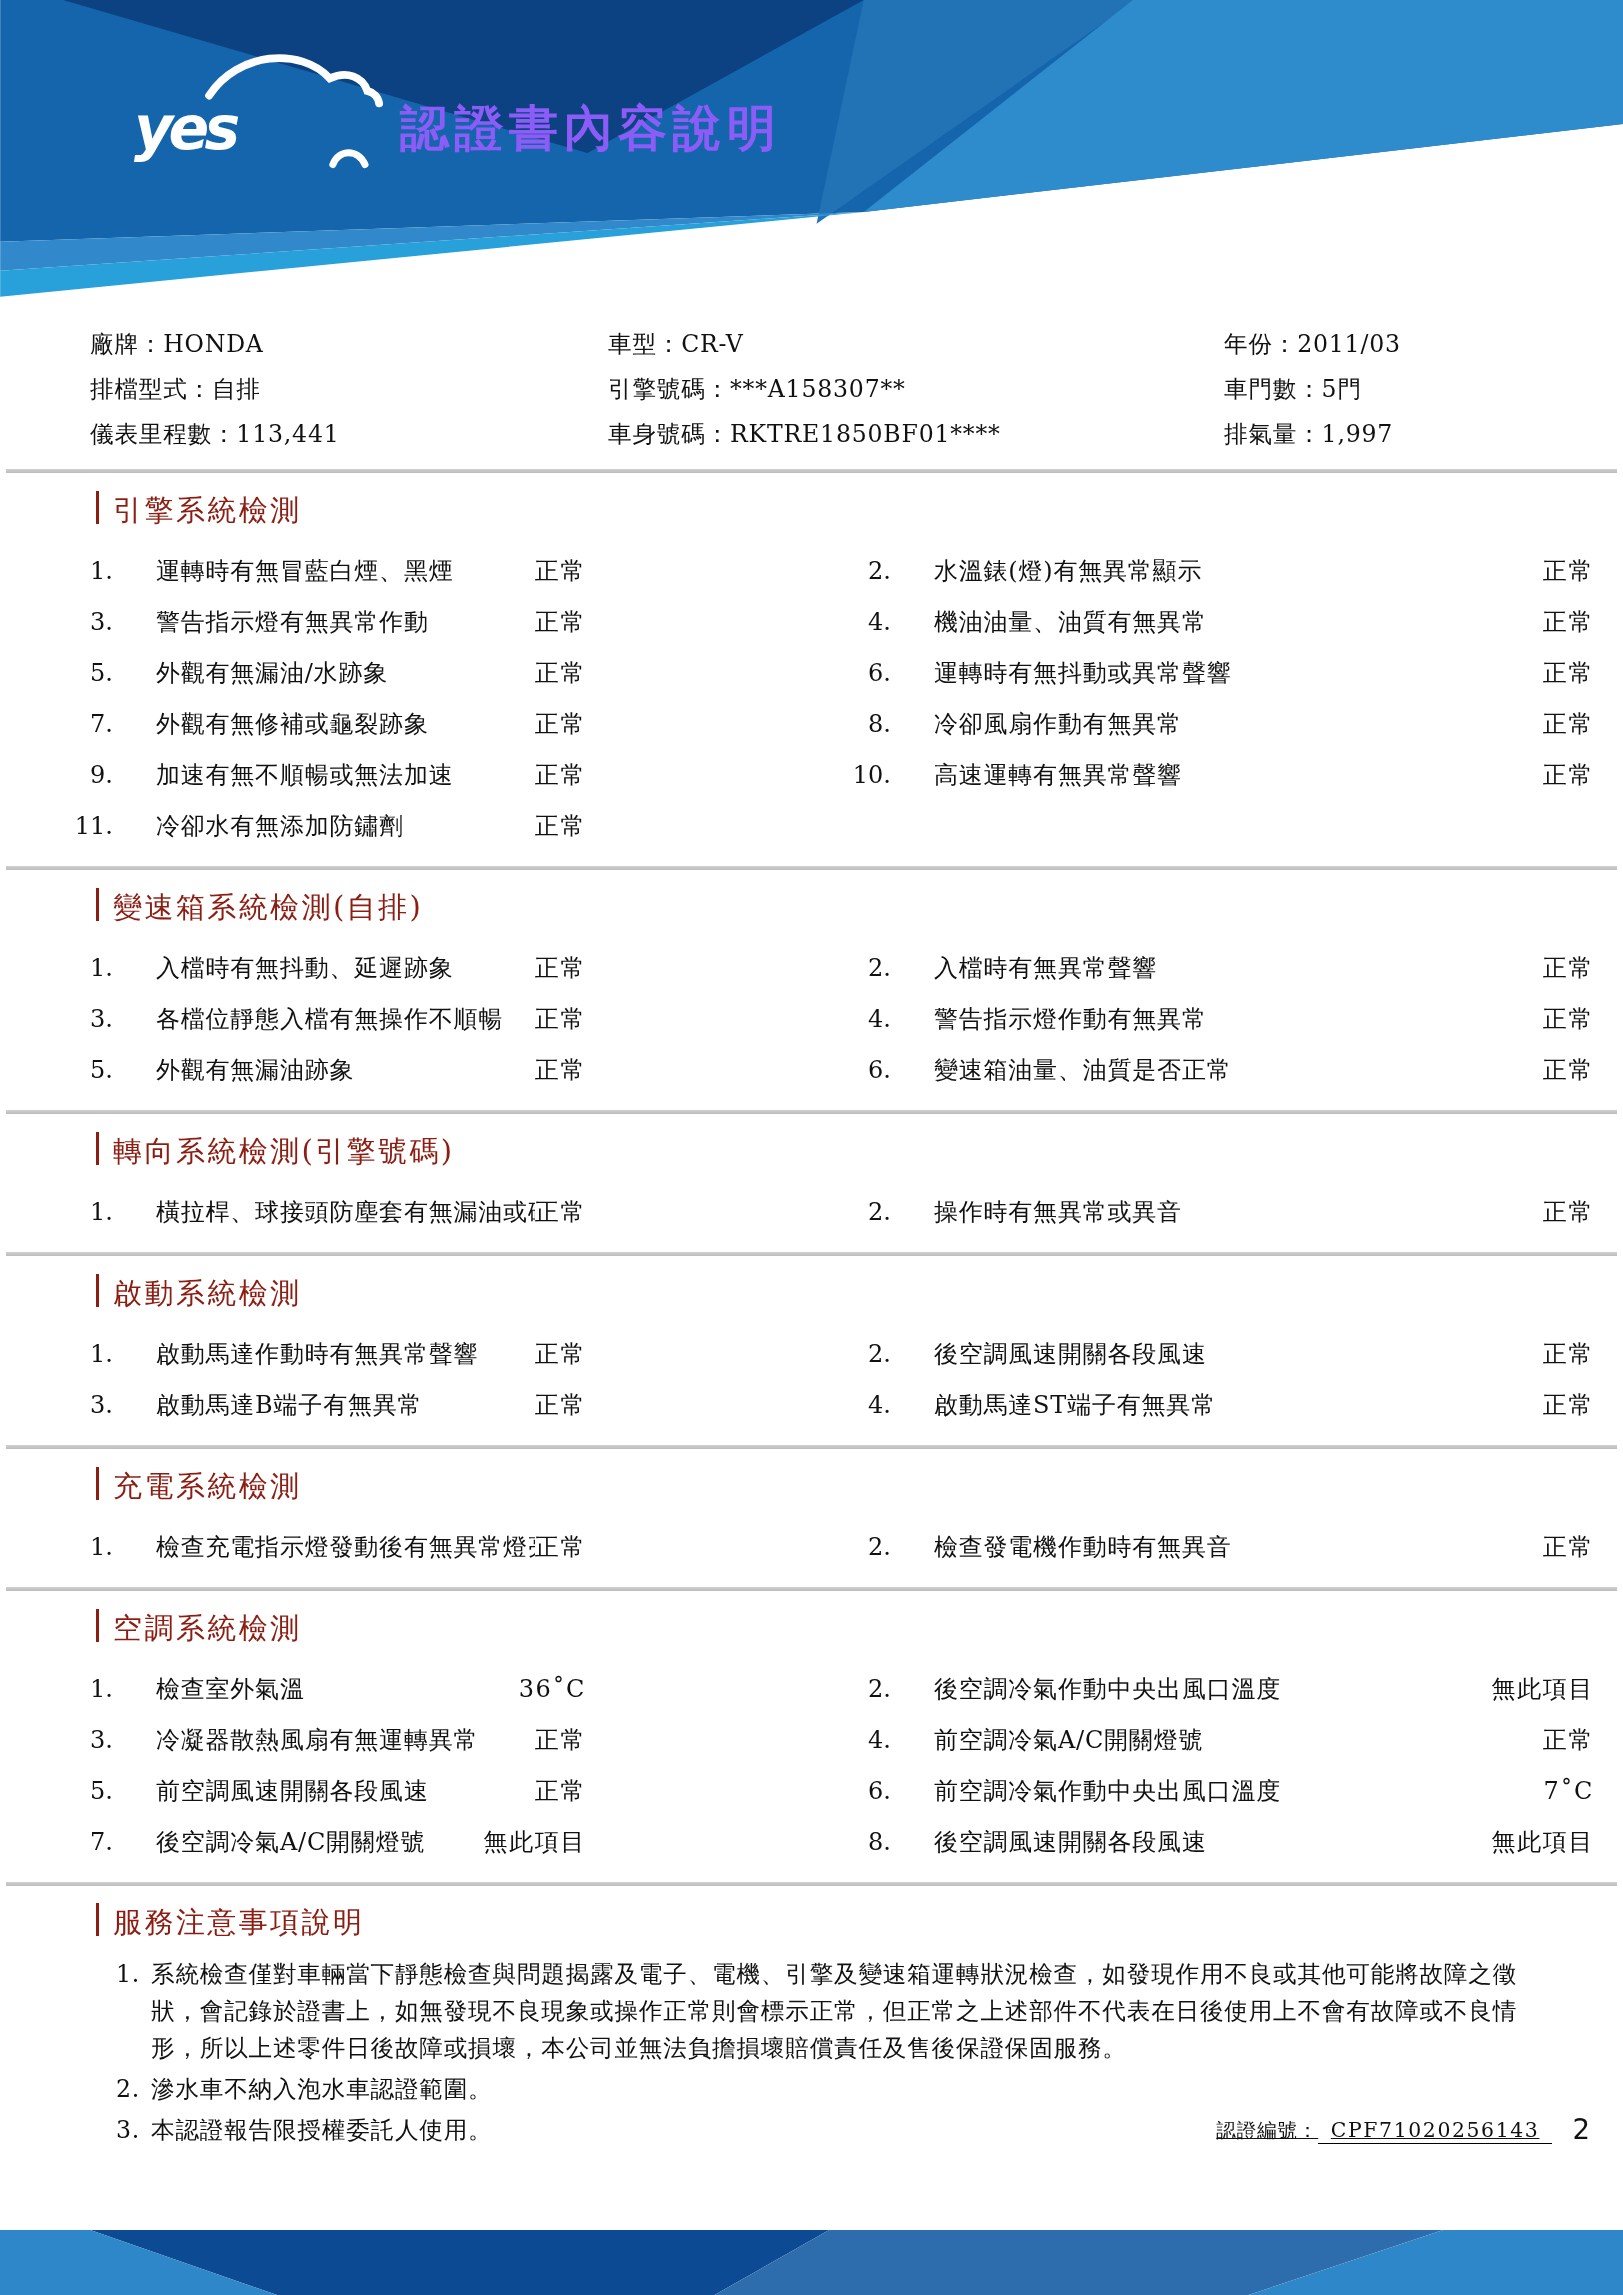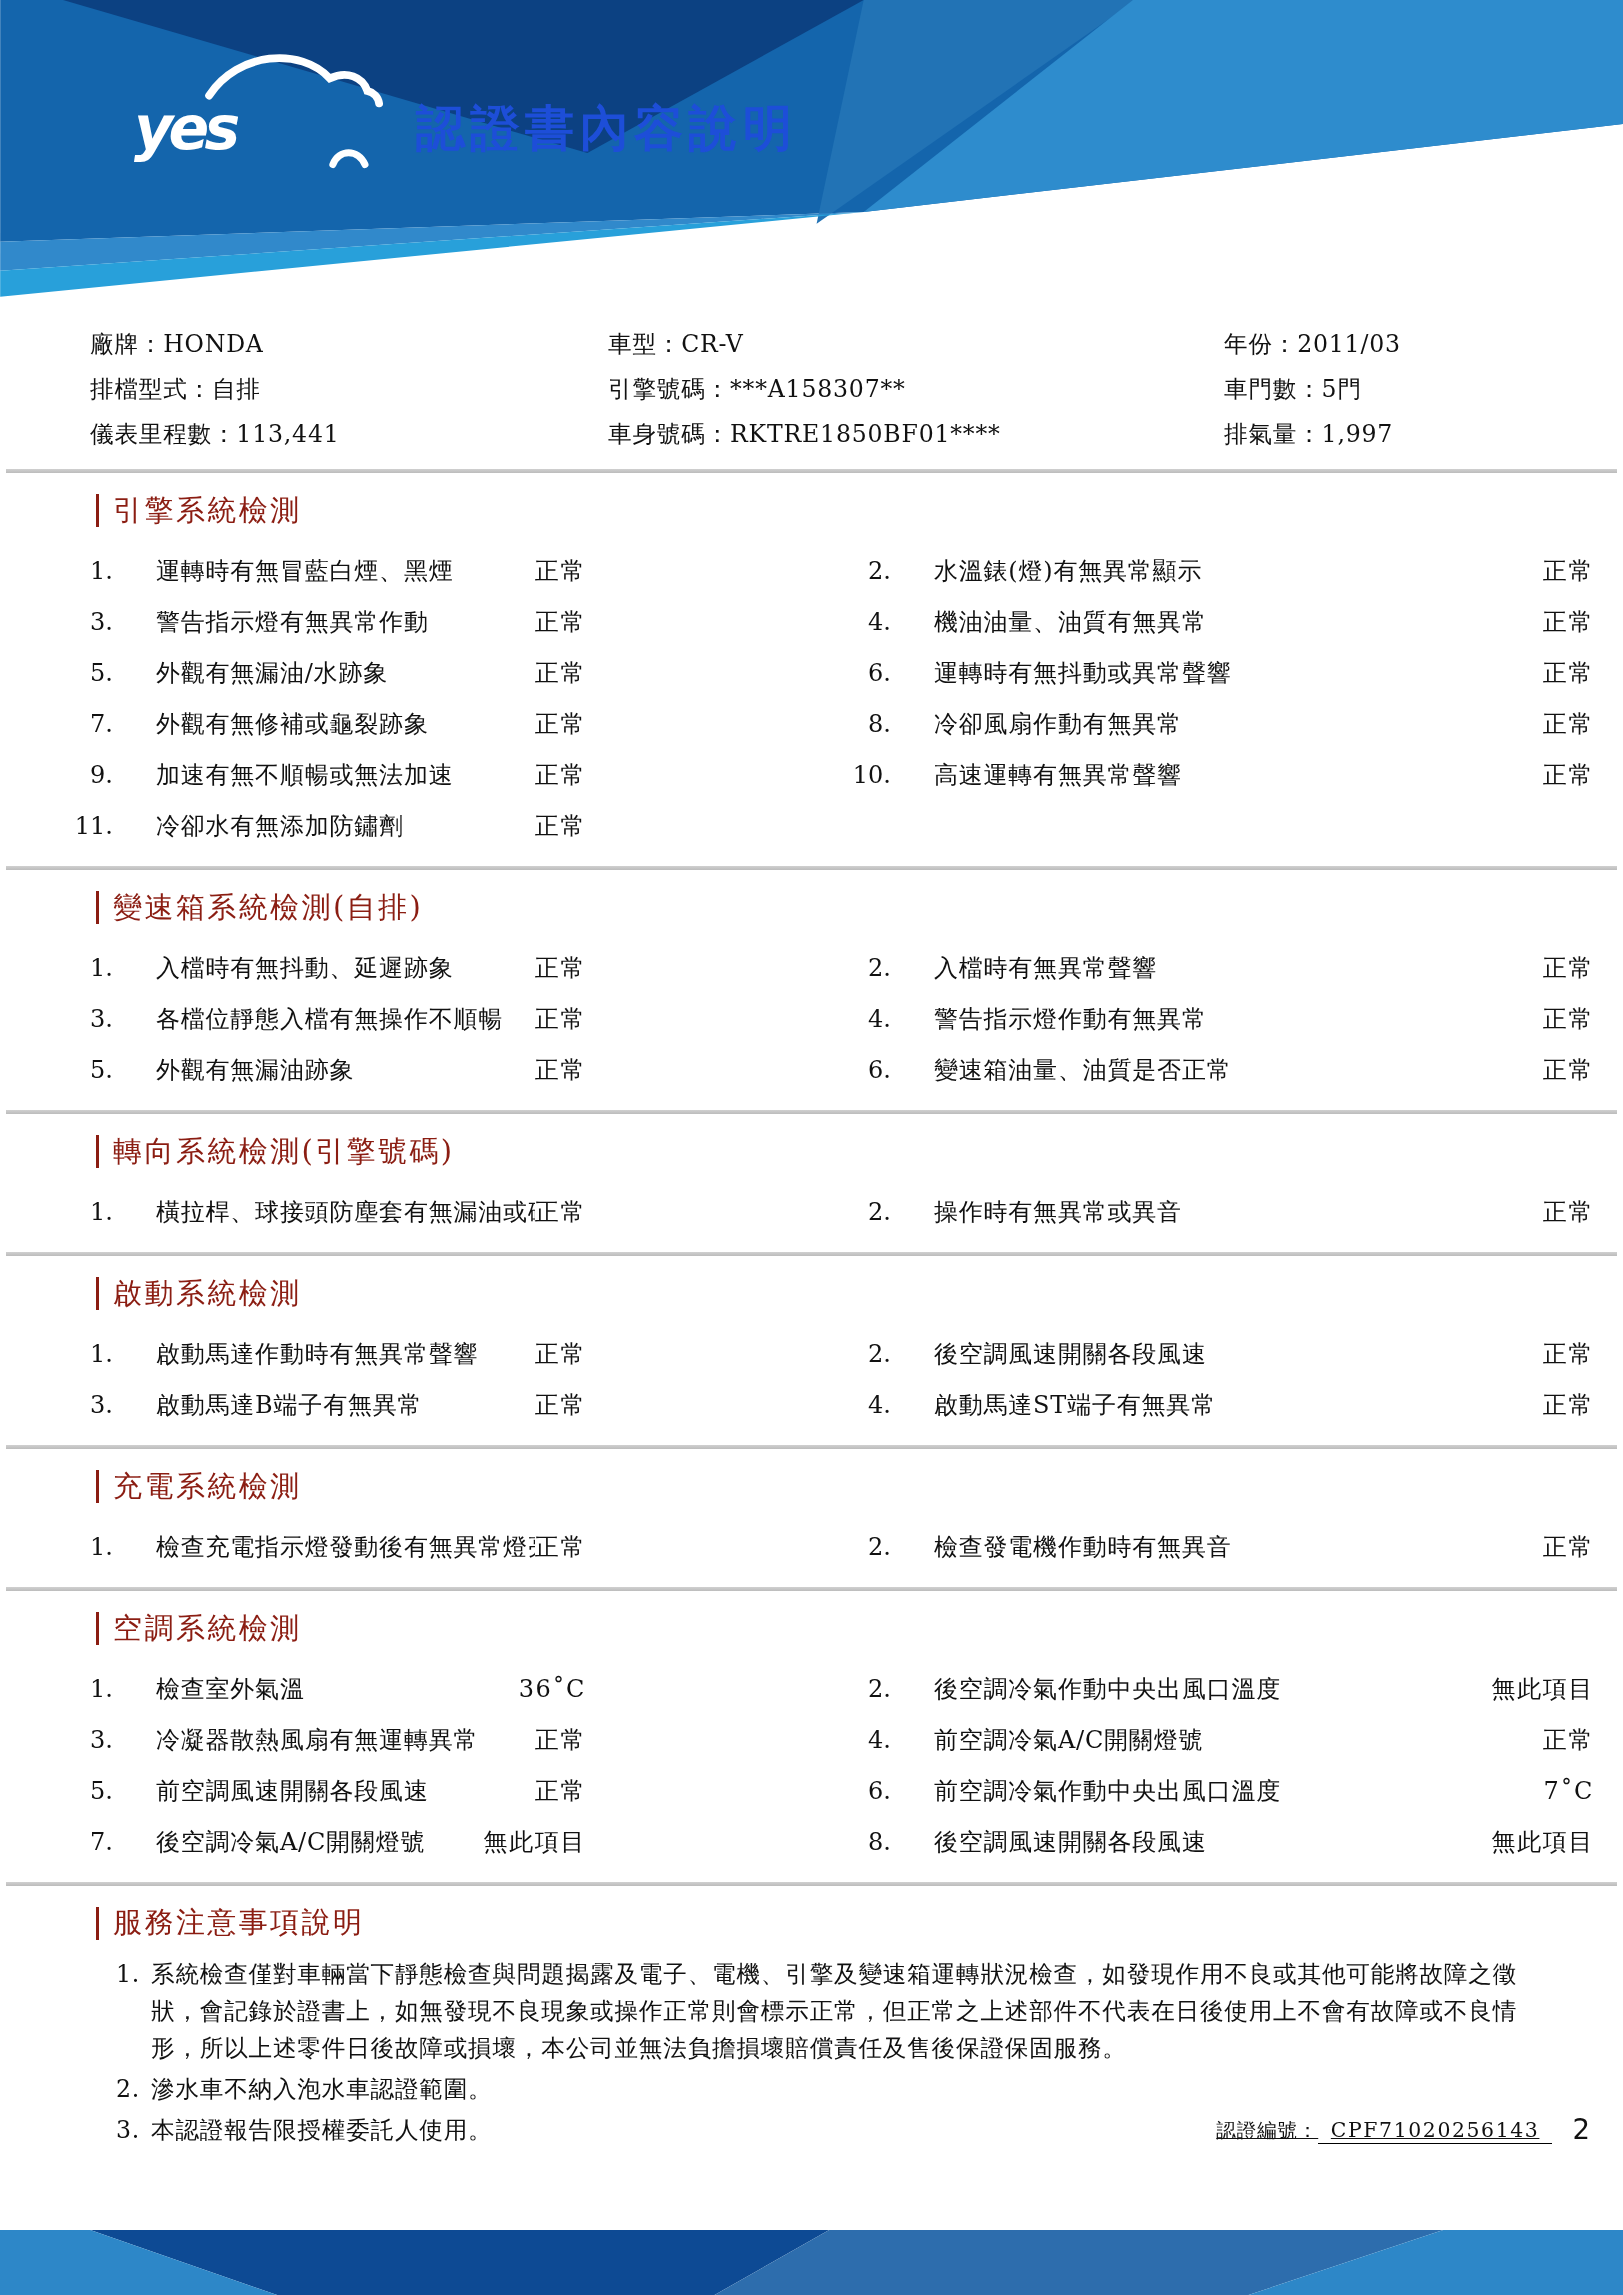--- a/index.html
+++ b/index.html
@@ -22,38 +22,38 @@
   .logo{position:relative;width:236px;height:118px;}
   .logo-text{
     font-family:"DejaVu Sans","Liberation Sans",sans-serif;
     font-weight:bold;font-style:italic;
     font-size:60px;line-height:118px;
     color:#fff;letter-spacing:-4.7px;
   }
   .logo-swoosh{position:absolute;left:61px;top:-23.6px;}
   .hdr-title{
     font-family:"DejaVu Sans","Liberation Sans",sans-serif;
-    font-weight:bold;font-size:49px;color:#1d4ed8;
-    letter-spacing:5.5px;margin-left:46px;
+    font-weight:bold;font-size:49px;color:#8b5cf6;
+    letter-spacing:5.5px;margin-left:30px;
     line-height:94px;position:relative;top:-11px;
     white-space:nowrap;
   }
   
   .vehicle{
     display:grid;
     grid-template-columns:518px 616px auto;
     padding:7.9px 15.7px 12.6px 90px;
     font-size:23.6px;line-height:45px;
     letter-spacing:0.8px;
   }
   
   .divider{height:3.9px;margin:0 6.3px;background:linear-gradient(#d0d0d0,#bcbcbc);}
   
   .section{padding-top:11px;}
-  .sec-head{display:flex;align-items:center;margin:6.3px 0 7.9px;padding-left:96px;}
+  .sec-head{display:flex;align-items:flex-start;margin:6.3px 0 7.9px;padding-left:96px;}
   .sec-bar{width:3.1px;height:33px;background:var(--title-red,#8b1d12);margin-right:14px;}
   .sec-title{
     font-size:29px;font-weight:normal;margin:0;
     color:var(--title-red,#8b1d12);letter-spacing:2.4px;
   }
   .items{
     display:grid;
     grid-template-columns:514px 744px;
     column-gap:264px;
     padding:7.9px 0 14px 72px;

